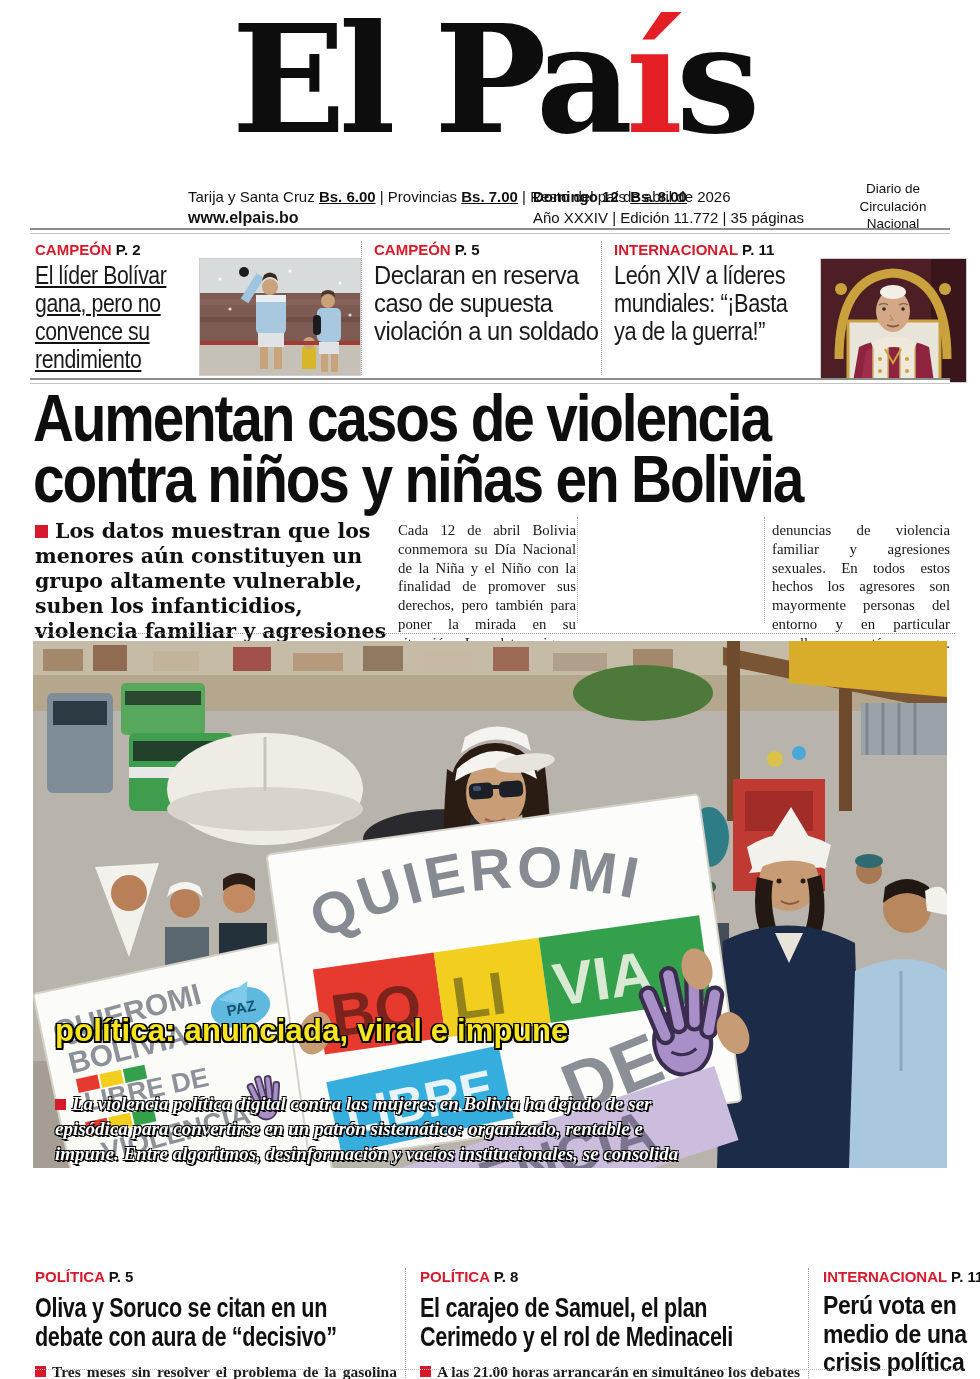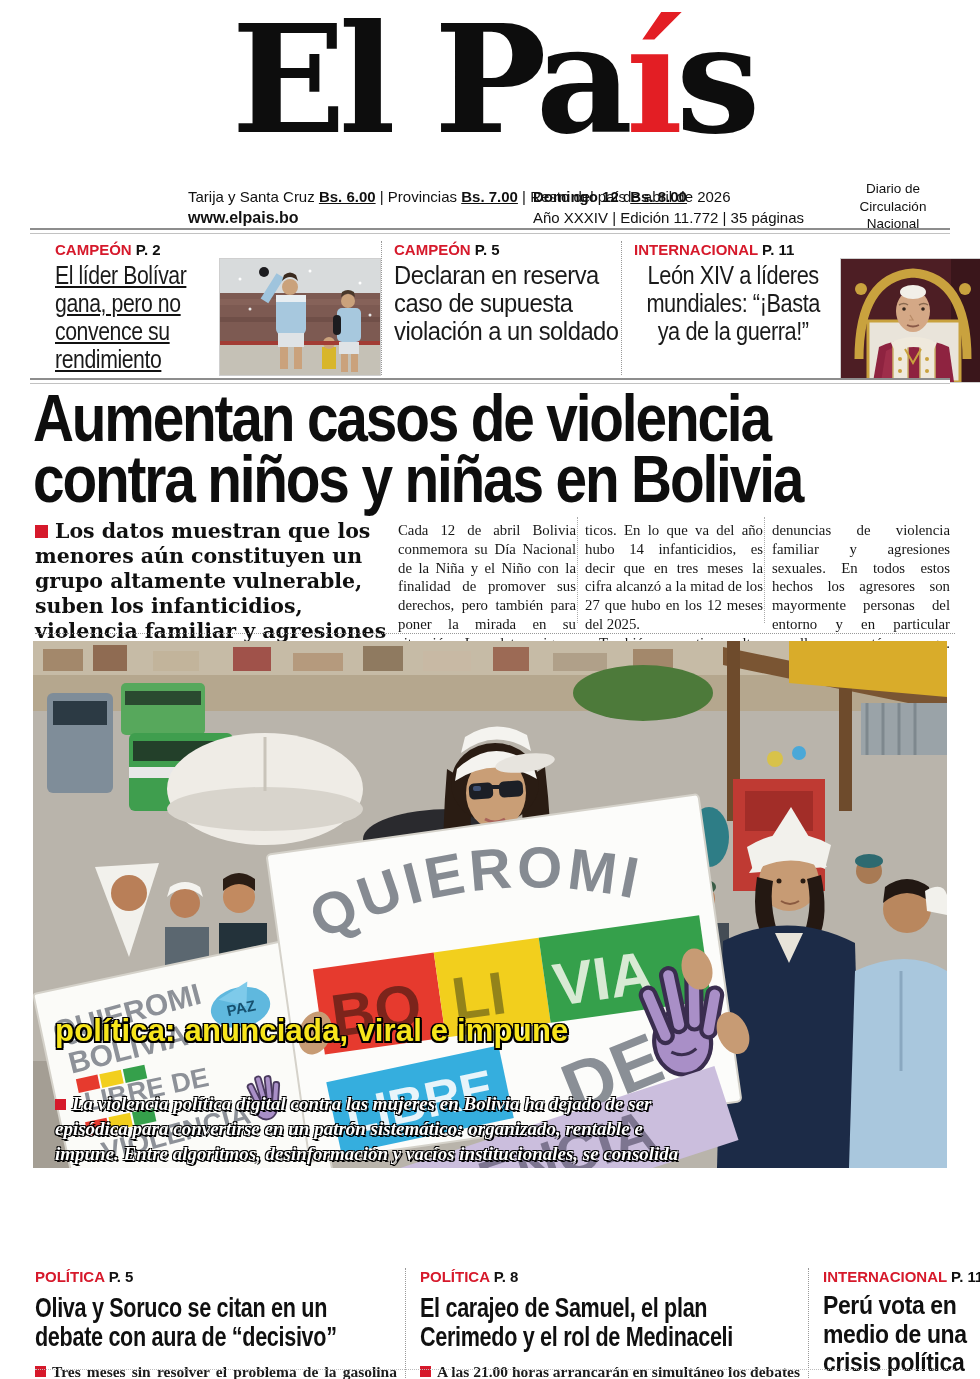--- a/index.html
+++ b/index.html
@@ -18,32 +18,32 @@
   .date-block .b{font-weight:bold;}
   .circ{position:absolute;right:26px;top:180px;width:122px;text-align:center;
         font-weight:normal;font-size:13.5px;line-height:1.3;color:#111;}
   .rule2{position:absolute;left:30px;width:920px;height:3px;
          border-top:2px solid #8d8d8d;border-bottom:1px solid #c2c2c2;background:#fff;}
   .rule2.r1{top:228px;} .rule2.r2{top:378px;}
 
   
   .kicker{font-size:15px;font-weight:bold;color:#d6192b;letter-spacing:0;}
   .kicker .pg{color:#111;}
-  .teasers{position:absolute;top:241px;left:35px;width:920px;height:134px;display:flex;margin-left:20px;}
+  .teasers{position:absolute;top:241px;left:35px;width:920px;height:134px;display:flex;}
   .tcol{box-sizing:border-box;}
   .tc1{width:326px;}
   .tc2{width:240px;padding:0 0 0 12px;border-left:1px dotted #999;}
   .tc3{flex:1;padding-left:12px;border-left:1px dotted #999;}
   .thead-wrap{margin-top:3px;transform-origin:0 0;}
   .thead{font-size:25px;line-height:1.12;letter-spacing:-0.5px;color:#1a1a1a;}
   .tc1-inner{display:flex;text-decoration:underline;}
   .tc1-text{width:190px;transform:scaleX(0.85);transform-origin:0 0;}
   .tc1 .photo{margin-left:-26px;}
   .tc2 .thead-wrap{width:237px;transform:scaleX(0.95);}
-  .tc3-inner{display:flex;text-align:center;}
+  .tc3-inner{display:flex;}
   .tc3-text{width:228px;transform:scaleX(0.87);transform-origin:0 0;}
   .tc3 .photo{margin-left:-22px;}
   .photo{flex:0 0 auto;border:1px solid #cfcfcf;}
 
   
   .main-hl{position:absolute;top:388px;left:33px;}
   .hl-line{display:block;font-weight:bold;font-size:66px;line-height:0.93;letter-spacing:-2.5px;
            color:#0e0e0e;transform:scaleX(0.86);transform-origin:0 0;white-space:nowrap;}
   .deck{position:absolute;top:519px;left:35px;width:356px;font-family:"DejaVu Serif",serif;
         font-weight:bold;font-size:20.5px;line-height:1.22;color:#101010;}
@@ -205,24 +205,20 @@
   <div class="main-hl">
     <span class="hl-line">Aumentan casos de violencia</span>
     <span class="hl-line">contra niños y niñas en Bolivia</span>
   </div>
 
   <div class="deck"><span class="bullet"></span><span>Los datos muestran que los menores aún constituyen un grupo altamente vulnerable, suben los infanticidios, violencia familiar y agresiones sexuales</span></div>
 
   <div class="bcol bc-a">
       <p>Cada 12 de abril Bolivia conmemora su Día Nacional de la Niña y el Niño con la finalidad de promover sus derechos, pero también para poner la mirada en su situación. Los datos siguen siendo crí-</p>
     </div>
-  <div class="bcol bc-b">
-    <p>ticos. En lo que va del año hubo 14 infanticidios, es decir que en tres meses la cifra alcanzó a la mitad de los 27 que hubo en los 12 meses del 2025.</p>
-    <p class="ind">También se mantienen altas las</p>
-  </div>
   <div class="bcol bc-c">
       <p><span>denuncias de violencia familiar y agresiones sexuales. En todos estos hechos los agresores son mayormente personas del entorno y en particular aquellas que están a cargo. </span><span class="tag-red">SOCIEDAD</span><span class="tag-pg"> P. 4</span></p>
     </div>
 
   <div class="sep-v sv1"></div>
   <div class="sep-v sv2"></div>
   <div class="dot-rule dr1"></div>
 
   <div class="photo-main">
     <svg width="914" height="527" viewBox="0 0 914 527">

